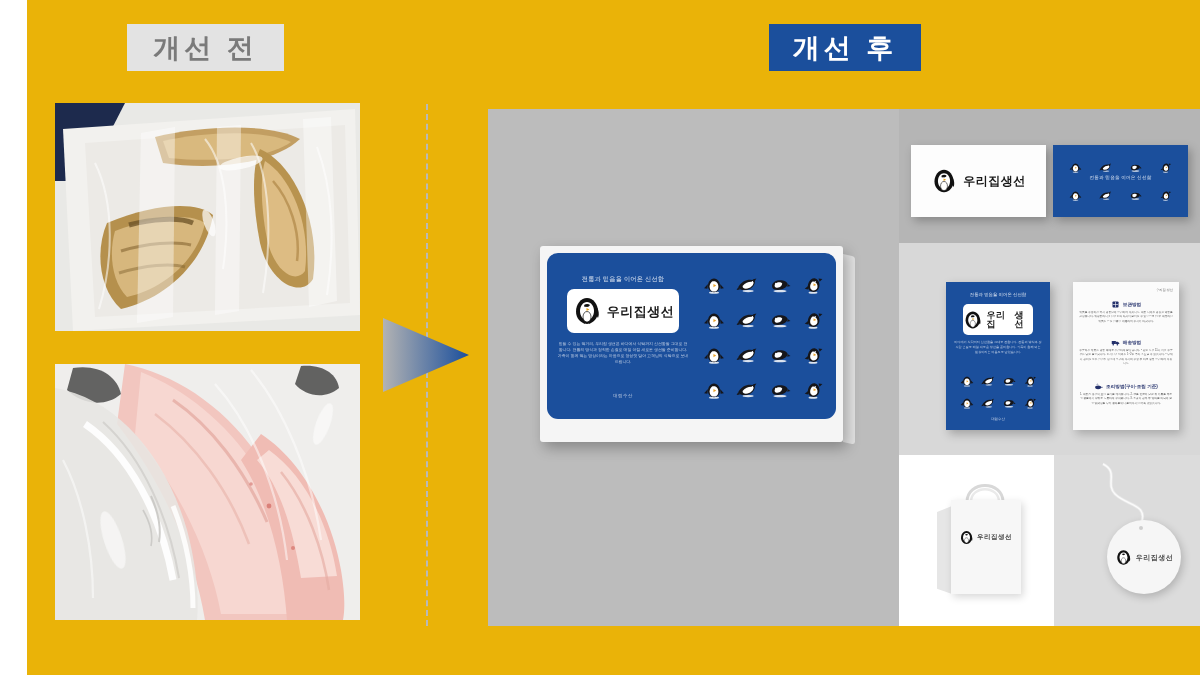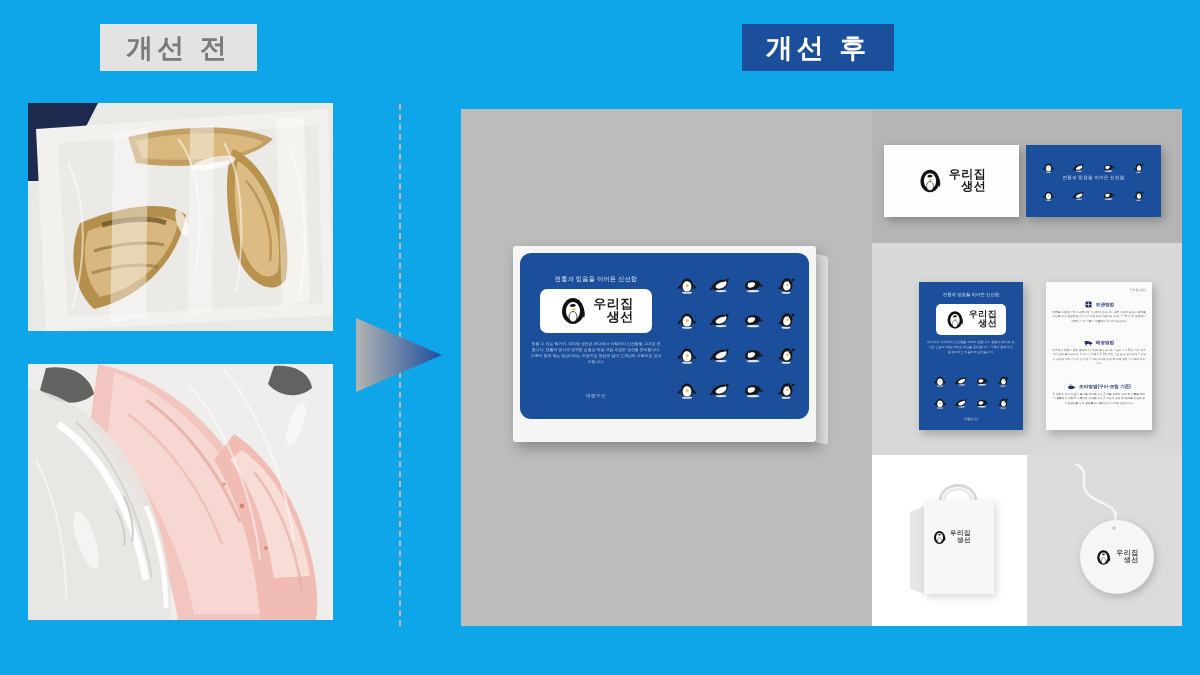--- a/index.html
+++ b/index.html
@@ -1,21 +1,21 @@
 <!DOCTYPE html>
 <html><head>
 <meta charset="utf-8">
 <style>
   html,body{margin:0;padding:0;background:#ffffff;}
   body{
     width:1200px;height:675px;position:relative;overflow:hidden;
     font-family:"Liberation Sans","DejaVu Sans",sans-serif;
     -webkit-font-smoothing:antialiased;
   }
-  .stage{position:absolute;inset:0;background:#0ea5e9;}
+  .stage{position:absolute;inset:0;background:#eab308;margin-left:27px;}
 
   
   .hdr{position:absolute;display:flex;align-items:center;justify-content:center;
        font-weight:700;letter-spacing:4px;}
   #hdr-before{left:100px;top:24px;width:157px;height:47px;background:#e3e3e3;color:#7a7a7a;font-size:27px;}
   #hdr-after{left:742px;top:24px;width:152px;height:47px;background:#1b4f9c;color:#ffffff;font-size:27px;}
 
   
   #divider{position:absolute;left:399px;top:104px;width:0;height:522px;
            border-left:2px dashed #b9b9b9;}
@@ -49,21 +49,21 @@
   .lid-body-text{position:absolute;left:10px;top:88px;width:132px;text-align:center;
                  color:#c9d5e8;font-size:3.9px;line-height:1.55;}
   .lid-brand{position:absolute;left:12px;top:140px;width:128px;text-align:center;
              color:#cfd9ea;font-size:4.4px;letter-spacing:.6px;}
   .lid-grid{position:absolute;left:150px;top:14px;width:132px;height:140px;
             display:grid;grid-template-columns:repeat(4,1fr);grid-template-rows:repeat(4,1fr);}
   .lid-grid > div{display:flex;align-items:center;justify-content:center;}
 
   
   .logo-mark{flex:0 0 auto;}
-  .logo-word{display:flex;flex-direction:column;align-items:flex-end;line-height:1.0;font-family:Liberation Mono, monospace;}
+  .logo-word{display:flex;align-items:flex-start;line-height:1.0;}
   .logo-word span{font-weight:700;color:#1a1a1a;letter-spacing:.5px;}
 
   
   #card-white{position:absolute;left:884px;top:145px;width:135px;height:72px;background:#fdfdfd;
               box-shadow:3px 4px 9px rgba(0,0,0,.25);display:flex;align-items:center;justify-content:center;gap:6px;}
   #card-blue{position:absolute;left:1026px;top:145px;width:135px;height:72px;background:#1b4f9c;
              box-shadow:3px 4px 9px rgba(0,0,0,.25);position:absolute;}
   #card-blue .cb-grid{position:absolute;left:8px;top:8px;width:119px;height:56px;
             display:grid;grid-template-columns:repeat(4,1fr);grid-template-rows:repeat(2,1fr);}
   #card-blue .cb-grid > div{display:flex;align-items:center;justify-content:center;}

